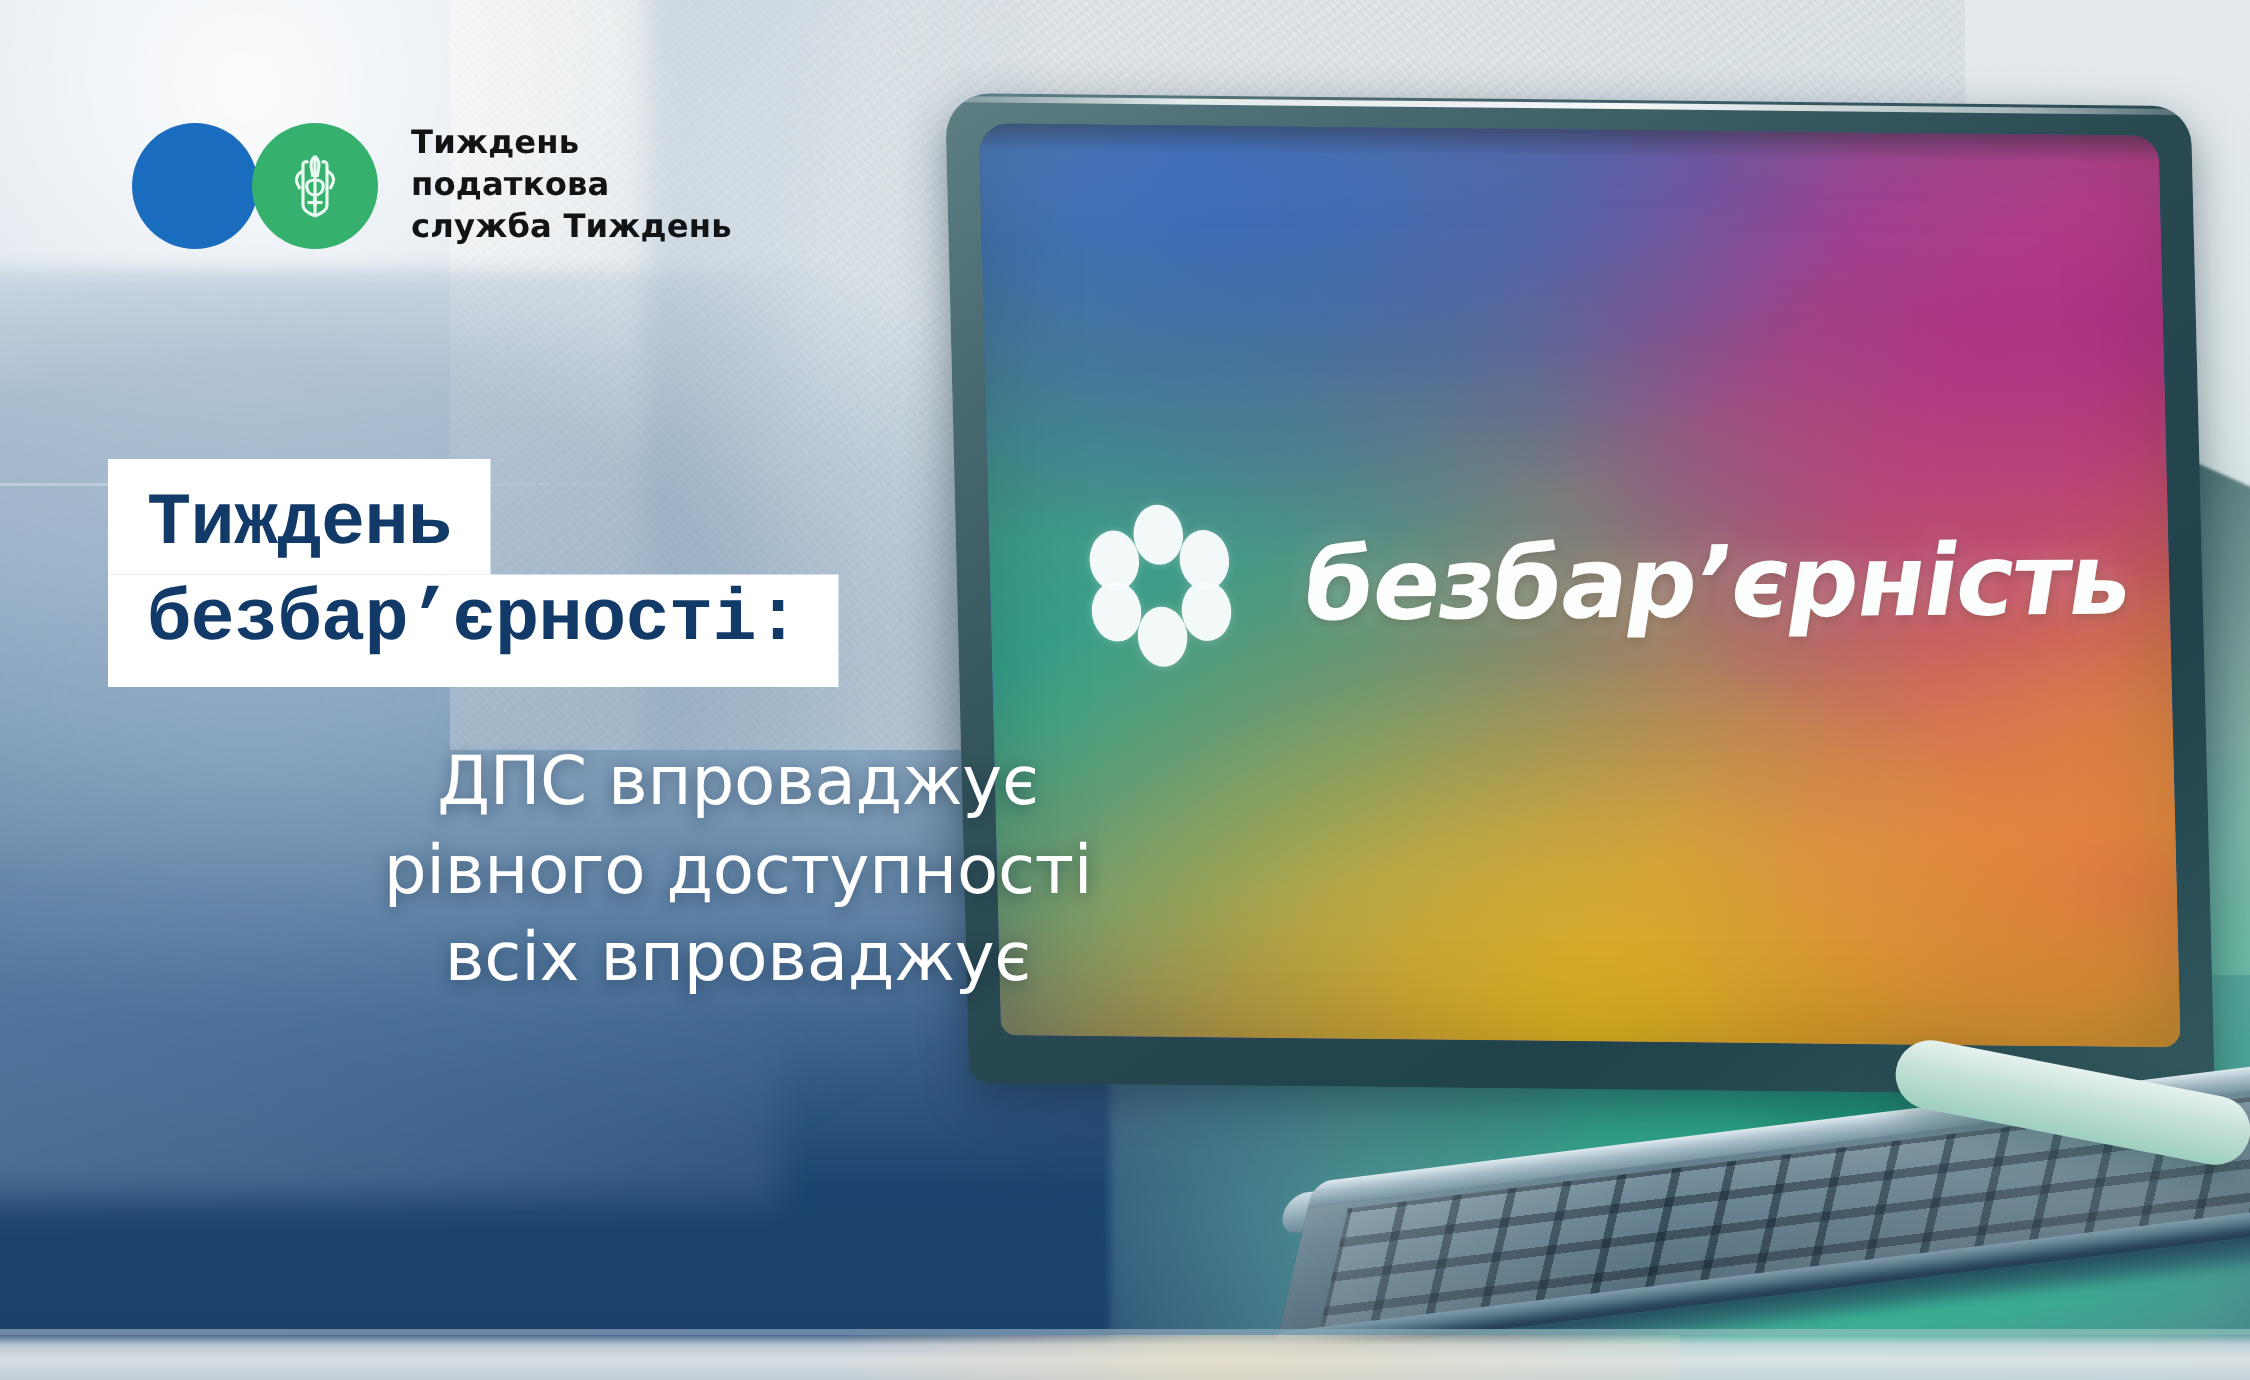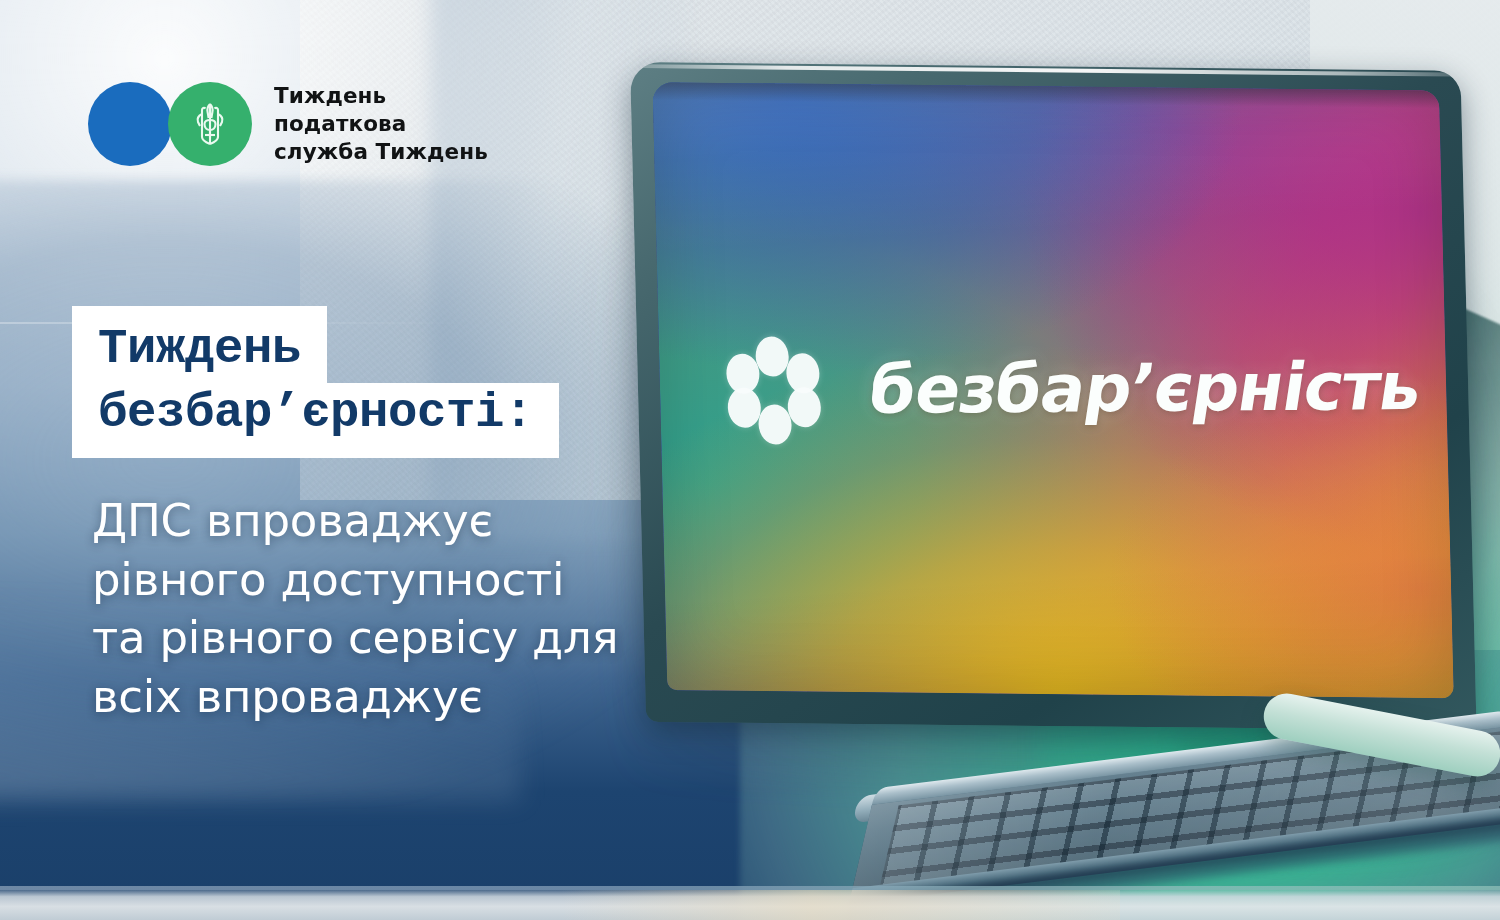--- a/index.html
+++ b/index.html
@@ -282,21 +282,21 @@
   
   #body-copy{
     position:absolute; left:92px; top:492px; width:800px;
     color:#ffffff;
     font-family:"DejaVu Sans", sans-serif;
     font-weight:400;
     font-size:45px; line-height:1.30;
     letter-spacing:-.2px;
     text-shadow:0 2px 10px rgba(10,32,56,.45);
   }
-  #body-copy .bl{ display:block; white-space:nowrap; }
+  #body-copy .bl{ display:block; white-space:nowrap;text-align:center; }
 </style>
 </head>
 <body>
 
 <div id="stage">
 
   <div class="bg-base"></div>
   <div class="bg-wall"></div>
   <div class="bg-rightwall"></div>
   <div class="bg-column"></div>
@@ -388,17 +388,16 @@
       <span class="hl-chip r1">Тиждень</span>
     </div>
     <div class="hl-row">
       <span class="hl-chip r2">безбар’єрності:</span>
     </div>
   </div>
 
   <div id="body-copy">
     <span class="bl">ДПС впроваджує</span>
     <span class="bl">рівного доступності</span>
-    <span class="bl">та рівного сервісу для</span>
     <span class="bl">всіх впроваджує</span>
   </div>
 
 </div>
 
 </body></html>

